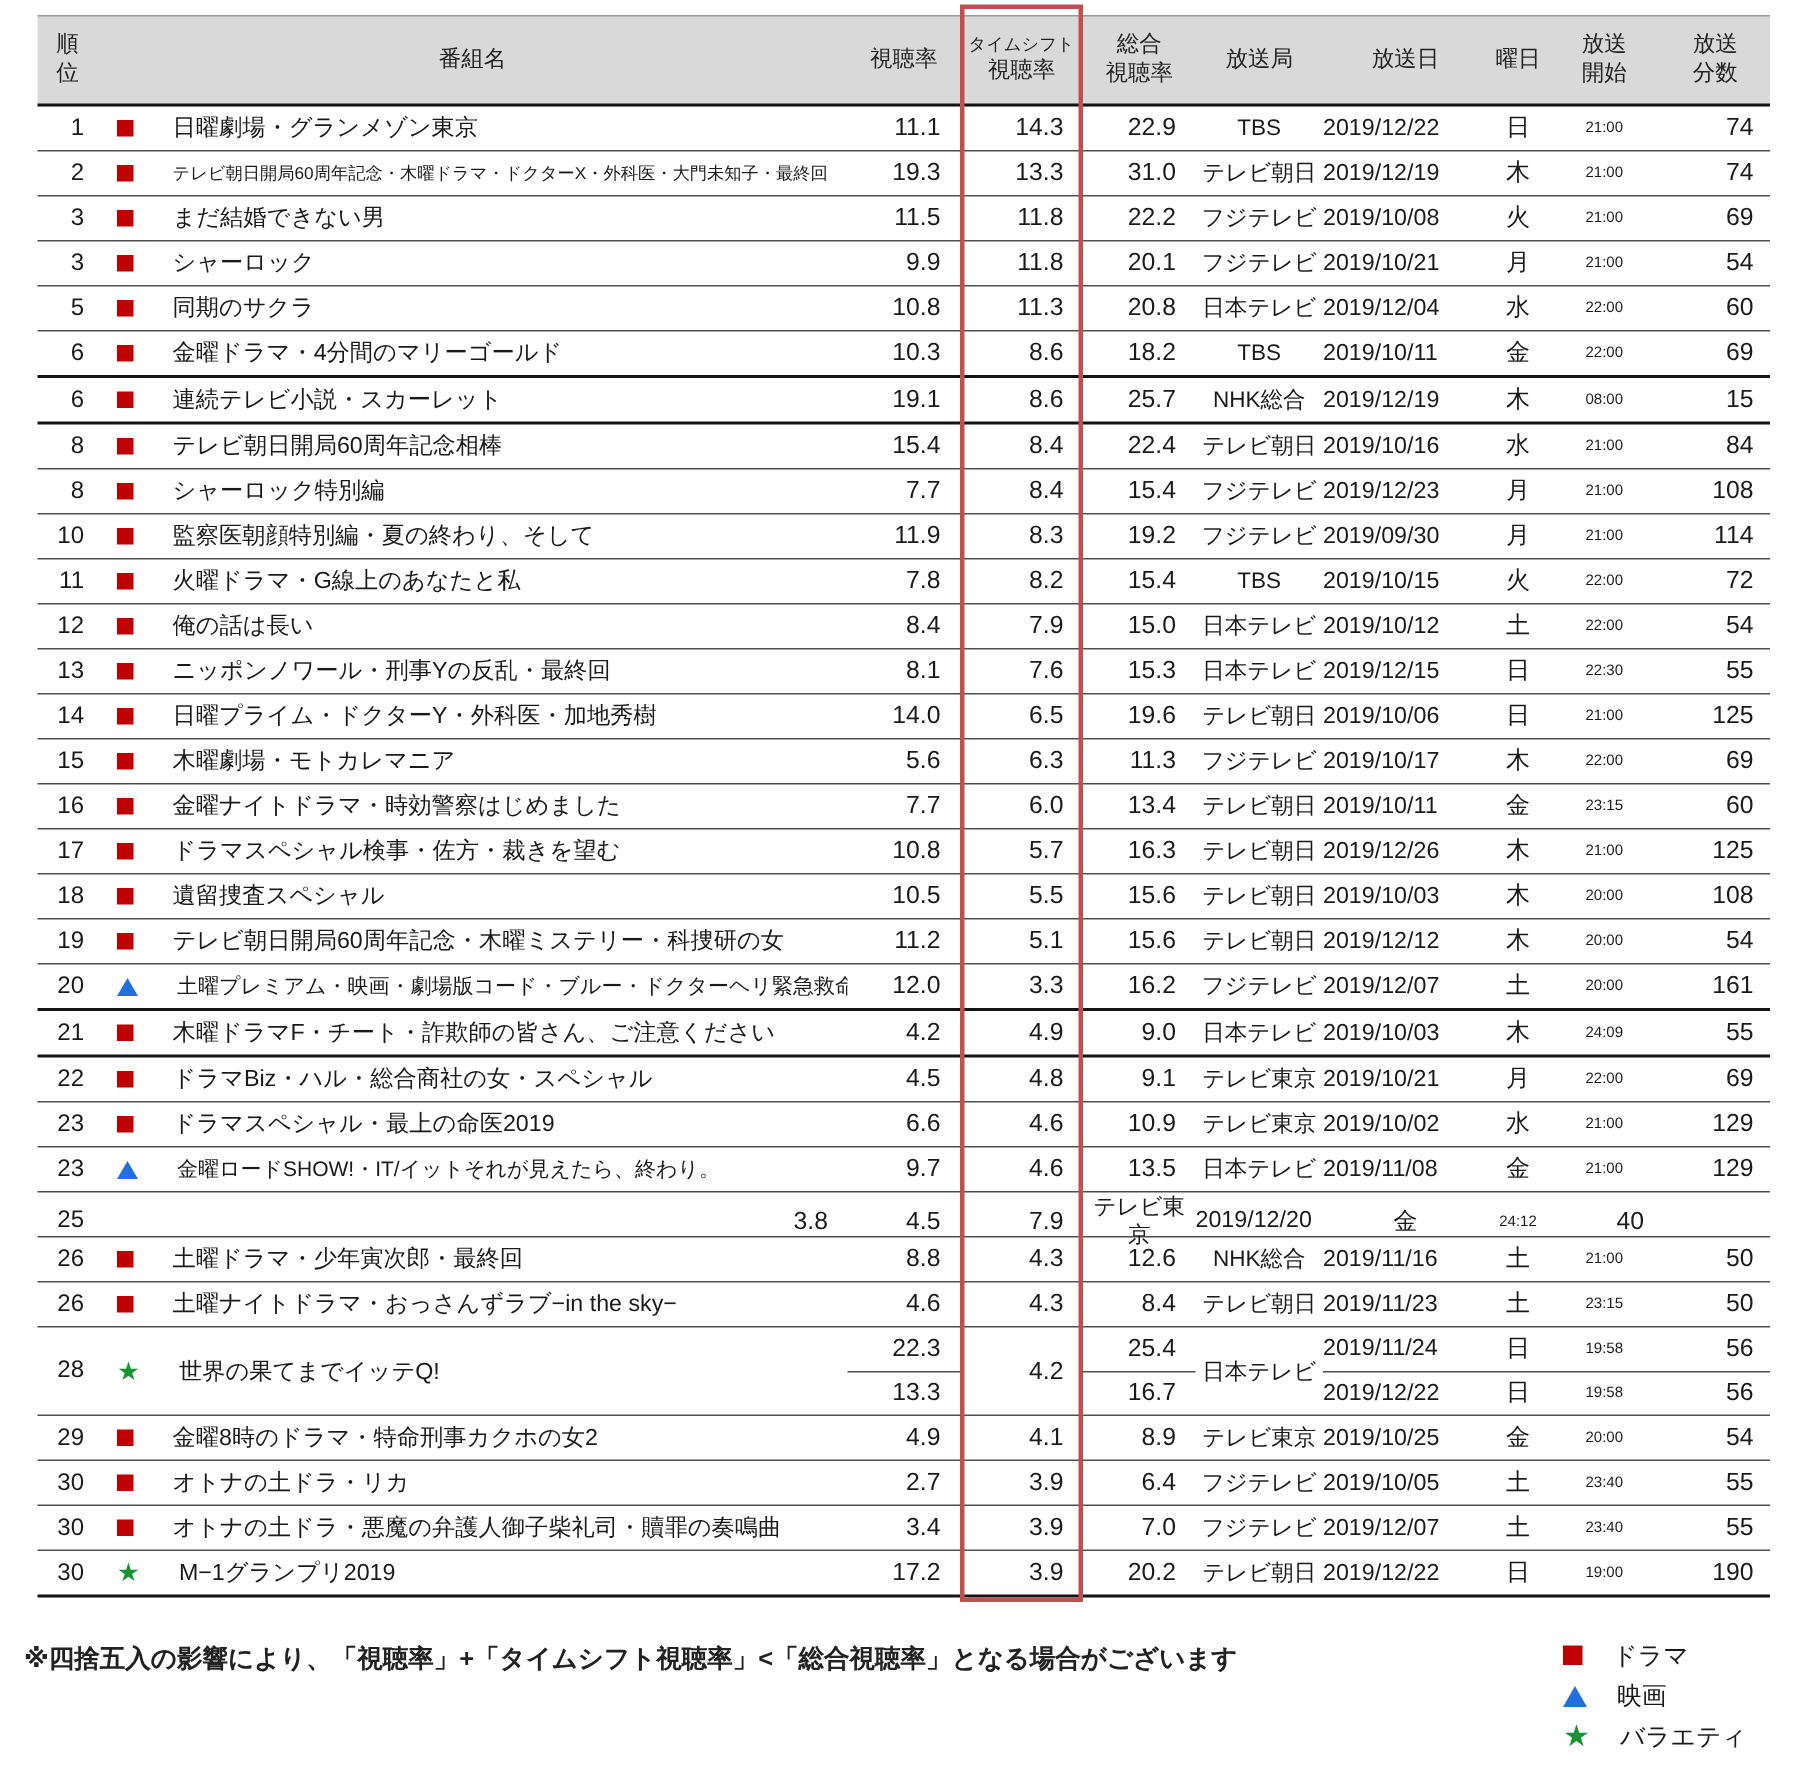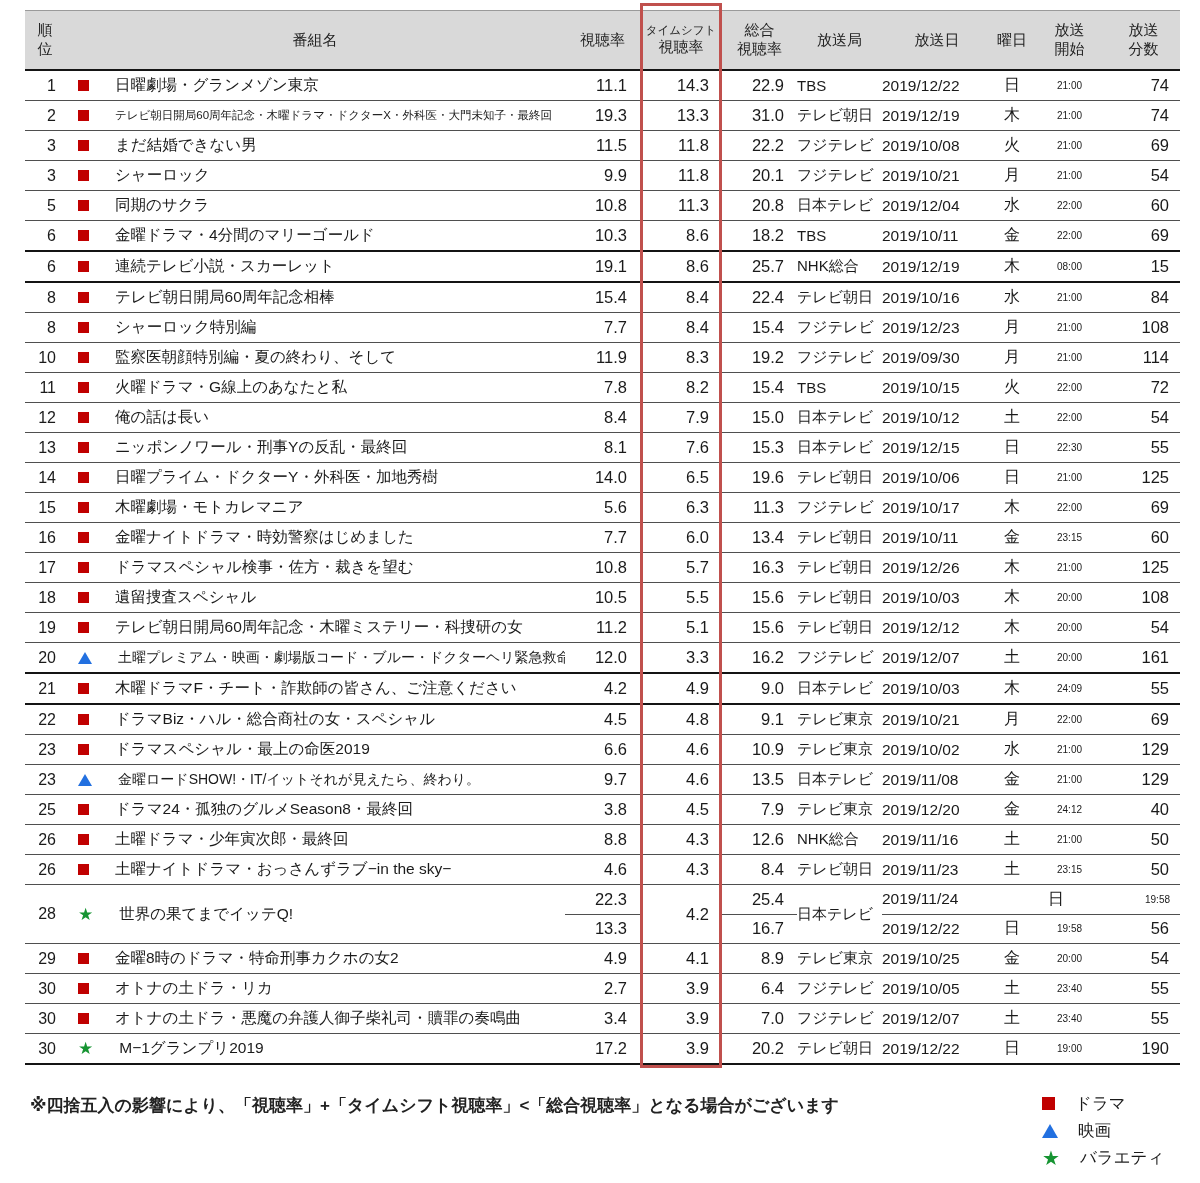--- a/index.html
+++ b/index.html
@@ -21,40 +21,40 @@
     height:29px;border-bottom:1px solid #4f4f4f;align-items:center;font-size:16.5px;
   }
   .row.special{height:58px;}
   .row.thick{border-bottom:2.5px solid #141414;}
   .row.last{border-bottom:2px solid #141414;}
   .c-rank{text-align:right;padding-right:9px;font-size:16px;}
   .c-name{display:flex;align-items:center;gap:26px;padding-left:13px;font-size:15.5px;white-space:nowrap;overflow:hidden;}
   .c-name.sm{font-size:14px;}
   .c-name.xs{font-size:11.5px;}
   .c-num{text-align:right;padding-right:13px;}
-  .c-station{font-size:15px;}
+  .c-station{text-align:center;font-size:15px;}
   .c-date{text-align:left;font-size:15.5px;}
   .c-day{text-align:center;font-size:16px;}
   .c-start{text-align:center;font-size:10px;}
   .c-min{padding-right:11px;}
   .mk{flex:none;display:inline-block;}
   .sq{width:11px;height:11px;background:var(--c-drama,#c00000);}
   .tri{width:0;height:0;border-left:7px solid transparent;border-right:7px solid transparent;border-bottom:12px solid var(--c-movie,#2270e0);background:none;}
   .star{color:var(--c-variety,#169432);font-size:17px;line-height:11px;width:auto;}
   .sp-stack{align-self:stretch;display:flex;flex-direction:column;}
   .sp-num{flex:1;display:flex;align-items:center;justify-content:flex-end;padding-right:13px;}
   .sp-stack .sp-num:first-child{border-bottom:1px solid #4f4f4f;text-align:right;}
   .sp-dates{grid-column:7/11;align-self:stretch;display:flex;flex-direction:column;}
   .sp-subrow{flex:1;display:grid;grid-template-columns:110px 40px 75px 73px;align-items:center;}
-  .sp-dates .sp-subrow:first-child{border-bottom:1px solid #4f4f4f;gap:44px;}
+  .sp-dates .sp-subrow:first-child{border-bottom:1px solid #4f4f4f;}
   .tsbox{
     position:absolute;left:615px;top:-7px;bottom:-3px;width:82px;
     border:3px solid var(--c-box,#c0504d);pointer-events:none;box-sizing:border-box;
   }
-  .note{position:absolute;left:30px;top:1094px;font-size:17px;font-weight:600;color:#222;}
+  .note{position:absolute;left:16px;top:1094px;font-size:17px;font-weight:600;color:#222;}
   .legend{position:absolute;left:1042px;top:1092px;display:flex;flex-direction:column;gap:4px;}
   .li{display:flex;align-items:center;gap:20px;height:23px;font-size:16.5px;}
   .li .sq{width:13px;height:13px;}
   .li .tri{border-left-width:8px;border-right-width:8px;border-bottom-width:14px;}
   .li .star{font-size:20px;line-height:14px;}
 </style>
 </head>
 <body>
 
 <div class="tbl">
@@ -441,24 +441,20 @@
         <div class="c-num c-ts">4.6</div>
         <div class="c-num c-total">13.5</div>
         <div class="c-station">日本テレビ</div>
         <div class="c-date">2019/11/08</div>
         <div class="c-day">金</div>
         <div class="c-start">21:00</div>
         <div class="c-num c-min">129</div>
       </div>
       <div class="row">
         <div class="c-rank">25</div>
-        <div class="c-name">
-          <span class="mk sq"></span>
-          <span class="nm-text">ドラマ24・孤独のグルメSeason8・最終回</span>
-        </div>
         <div class="c-num c-rating">3.8</div>
         <div class="c-num c-ts">4.5</div>
         <div class="c-num c-total">7.9</div>
         <div class="c-station">テレビ東京</div>
         <div class="c-date">2019/12/20</div>
         <div class="c-day">金</div>
         <div class="c-start">24:12</div>
         <div class="c-num c-min">40</div>
       </div>
       <div class="row">

